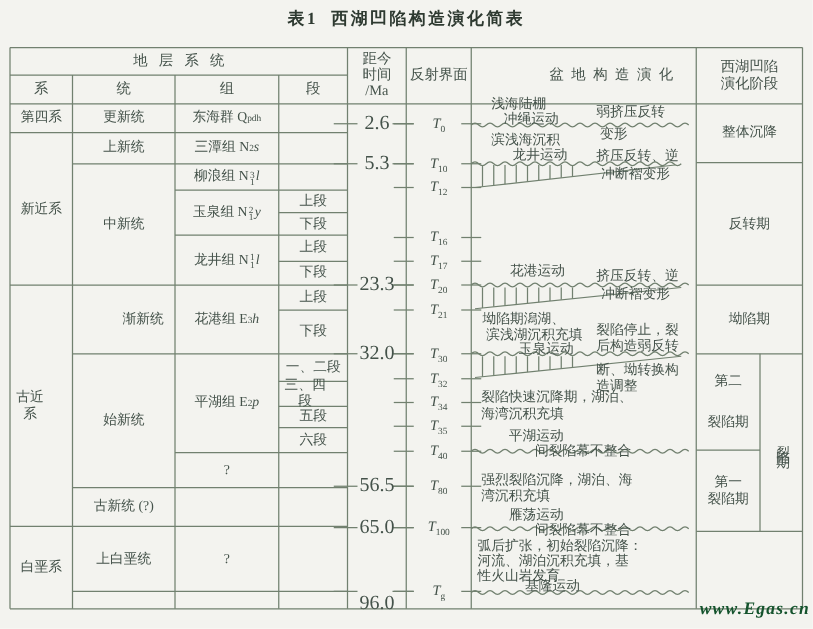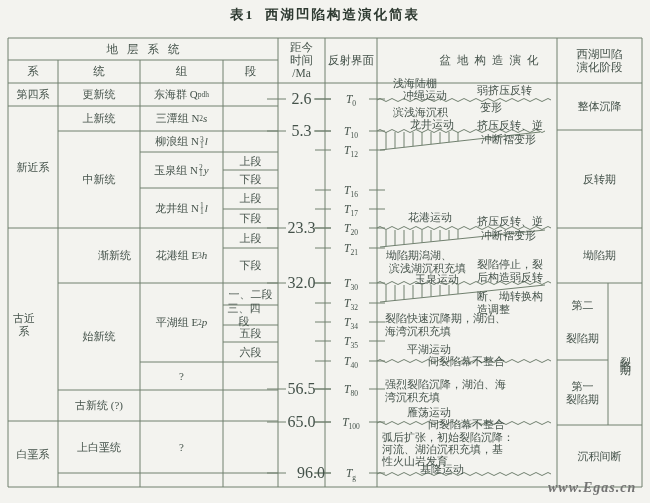--- a/index.html
+++ b/index.html
@@ -21,22 +21,22 @@
   .tl sub{font-size:7.5px;font-style:normal;}
   .tm{position:absolute;left:278px;width:47px;height:14px;text-align:center;
       color:#44524a;font-size:16px;line-height:14px;}
   .an{position:absolute;color:#44524a;font-size:11px;line-height:12px;white-space:nowrap;}
   .fsub{font-size:7.5px;}
   .ss{display:inline-flex;flex-direction:column;font-size:7.5px;line-height:6px;margin:0 1px;position:relative;top:1px;}
   .ital{font-style:italic;}
   .vert{writing-mode:vertical-rl;letter-spacing:4px;}
   #title{position:absolute;left:0;top:6px;width:650px;text-align:center;
          font-weight:bold;font-size:13.5px;color:#2e3a31;letter-spacing:2px;white-space:pre;}
-  #wm{position:absolute;left:548px;top:480px;width:100px;color:#737373;font-size:14px;
-      font-style:italic;font-weight:bold;letter-spacing:1px;}
+  #wm{position:absolute;left:548px;top:480px;width:100px;color:#14532d;font-size:14px;
+      font-style:italic;font-weight:bold;letter-spacing:1px;text-align:right;}
 </style>
 </head>
 <body>
 
 <div id="page">
   <svg id="overlay" width="650" height="503">
       <line x1="8" y1="38" x2="642" y2="38" stroke="#71806f" stroke-width="1"></line>
       <line x1="8" y1="60" x2="278" y2="60" stroke="#71806f" stroke-width="1"></line>
       <line x1="8" y1="83" x2="642" y2="83" stroke="#71806f" stroke-width="1"></line>
       <line x1="8" y1="106" x2="278" y2="106" stroke="#71806f" stroke-width="1"></line>
@@ -242,21 +242,21 @@
   <div class="c" style="left:223px;top:305px;width:42px;height:20px;">三、四段</div>
   <div class="c" style="left:223px;top:325px;width:55px;height:17px;">五段</div>
   <div class="c" style="left:223px;top:342px;width:55px;height:20px;">六段</div>
 
   <div class="tm" style="top:92px;">2.6</div>
   <div class="tm" style="top:124px;">5.3</div>
   <div class="tm" style="top:221px;">23.3</div>
   <div class="tm" style="top:276px;">32.0</div>
   <div class="tm" style="top:382px;">56.5</div>
   <div class="tm" style="top:415px;">65.0</div>
-  <div class="tm" style="top:466px;text-align:right;">96.0</div>
+  <div class="tm" style="top:476px;">96.0</div>
 
   <div class="tl" style="top:91px;"><span>T</span><sub>0</sub></div>
   <div class="tl" style="top:123px;"><span>T</span><sub>10</sub></div>
   <div class="tl" style="top:142px;"><span>T</span><sub>12</sub></div>
   <div class="tl" style="top:182px;"><span>T</span><sub>16</sub></div>
   <div class="tl" style="top:201px;"><span>T</span><sub>17</sub></div>
   <div class="tl" style="top:220px;"><span>T</span><sub>20</sub></div>
   <div class="tl" style="top:240px;"><span>T</span><sub>21</sub></div>
   <div class="tl" style="top:275px;"><span>T</span><sub>30</sub></div>
   <div class="tl" style="top:295px;"><span>T</span><sub>32</sub></div>
@@ -303,16 +303,15 @@
   <div class="c" style="left:557px;top:228px;width:85px;height:55px;">坳陷期</div>
   <div class="c col2" style="left:557px;top:283px;width:51px;height:77px;gap:20px;">
     <span>第二</span>
     <span>裂陷期</span>
   </div>
   <div class="c col2" style="left:557px;top:360px;width:51px;height:65px;">
     <span>第一</span>
     <span>裂陷期</span>
   </div>
   <div class="c vert" style="left:608px;top:283px;width:34px;height:142px;">裂陷期</div>
-  <div class="c" style="left:557px;top:425px;width:85px;height:62px;">沉积间断</div>
 
   <div id="wm">www.Egas.cn</div>
 </div>
 
 </body></html>

